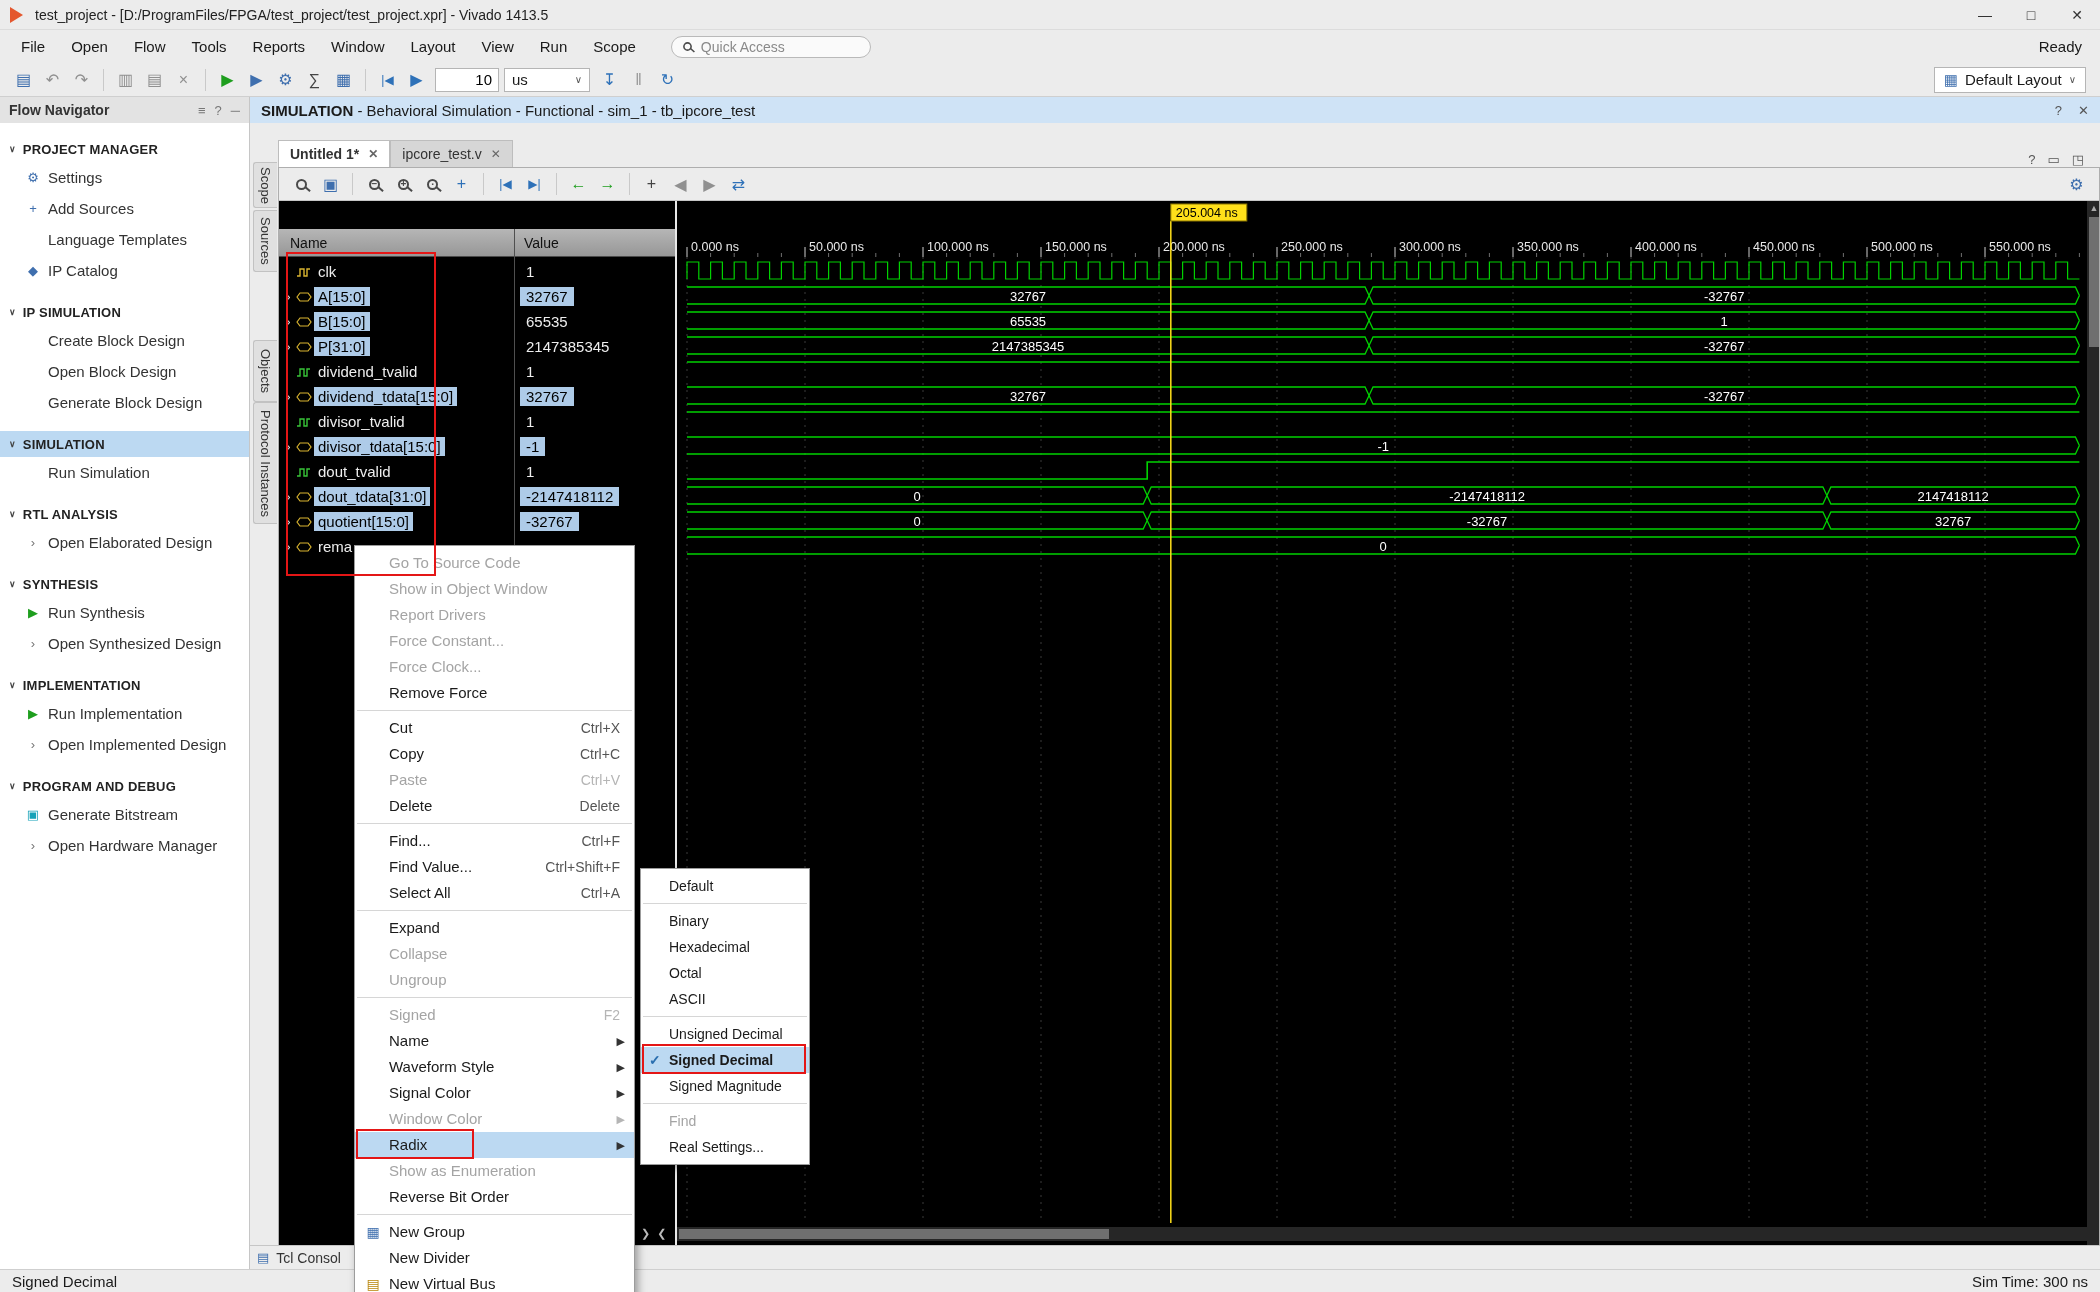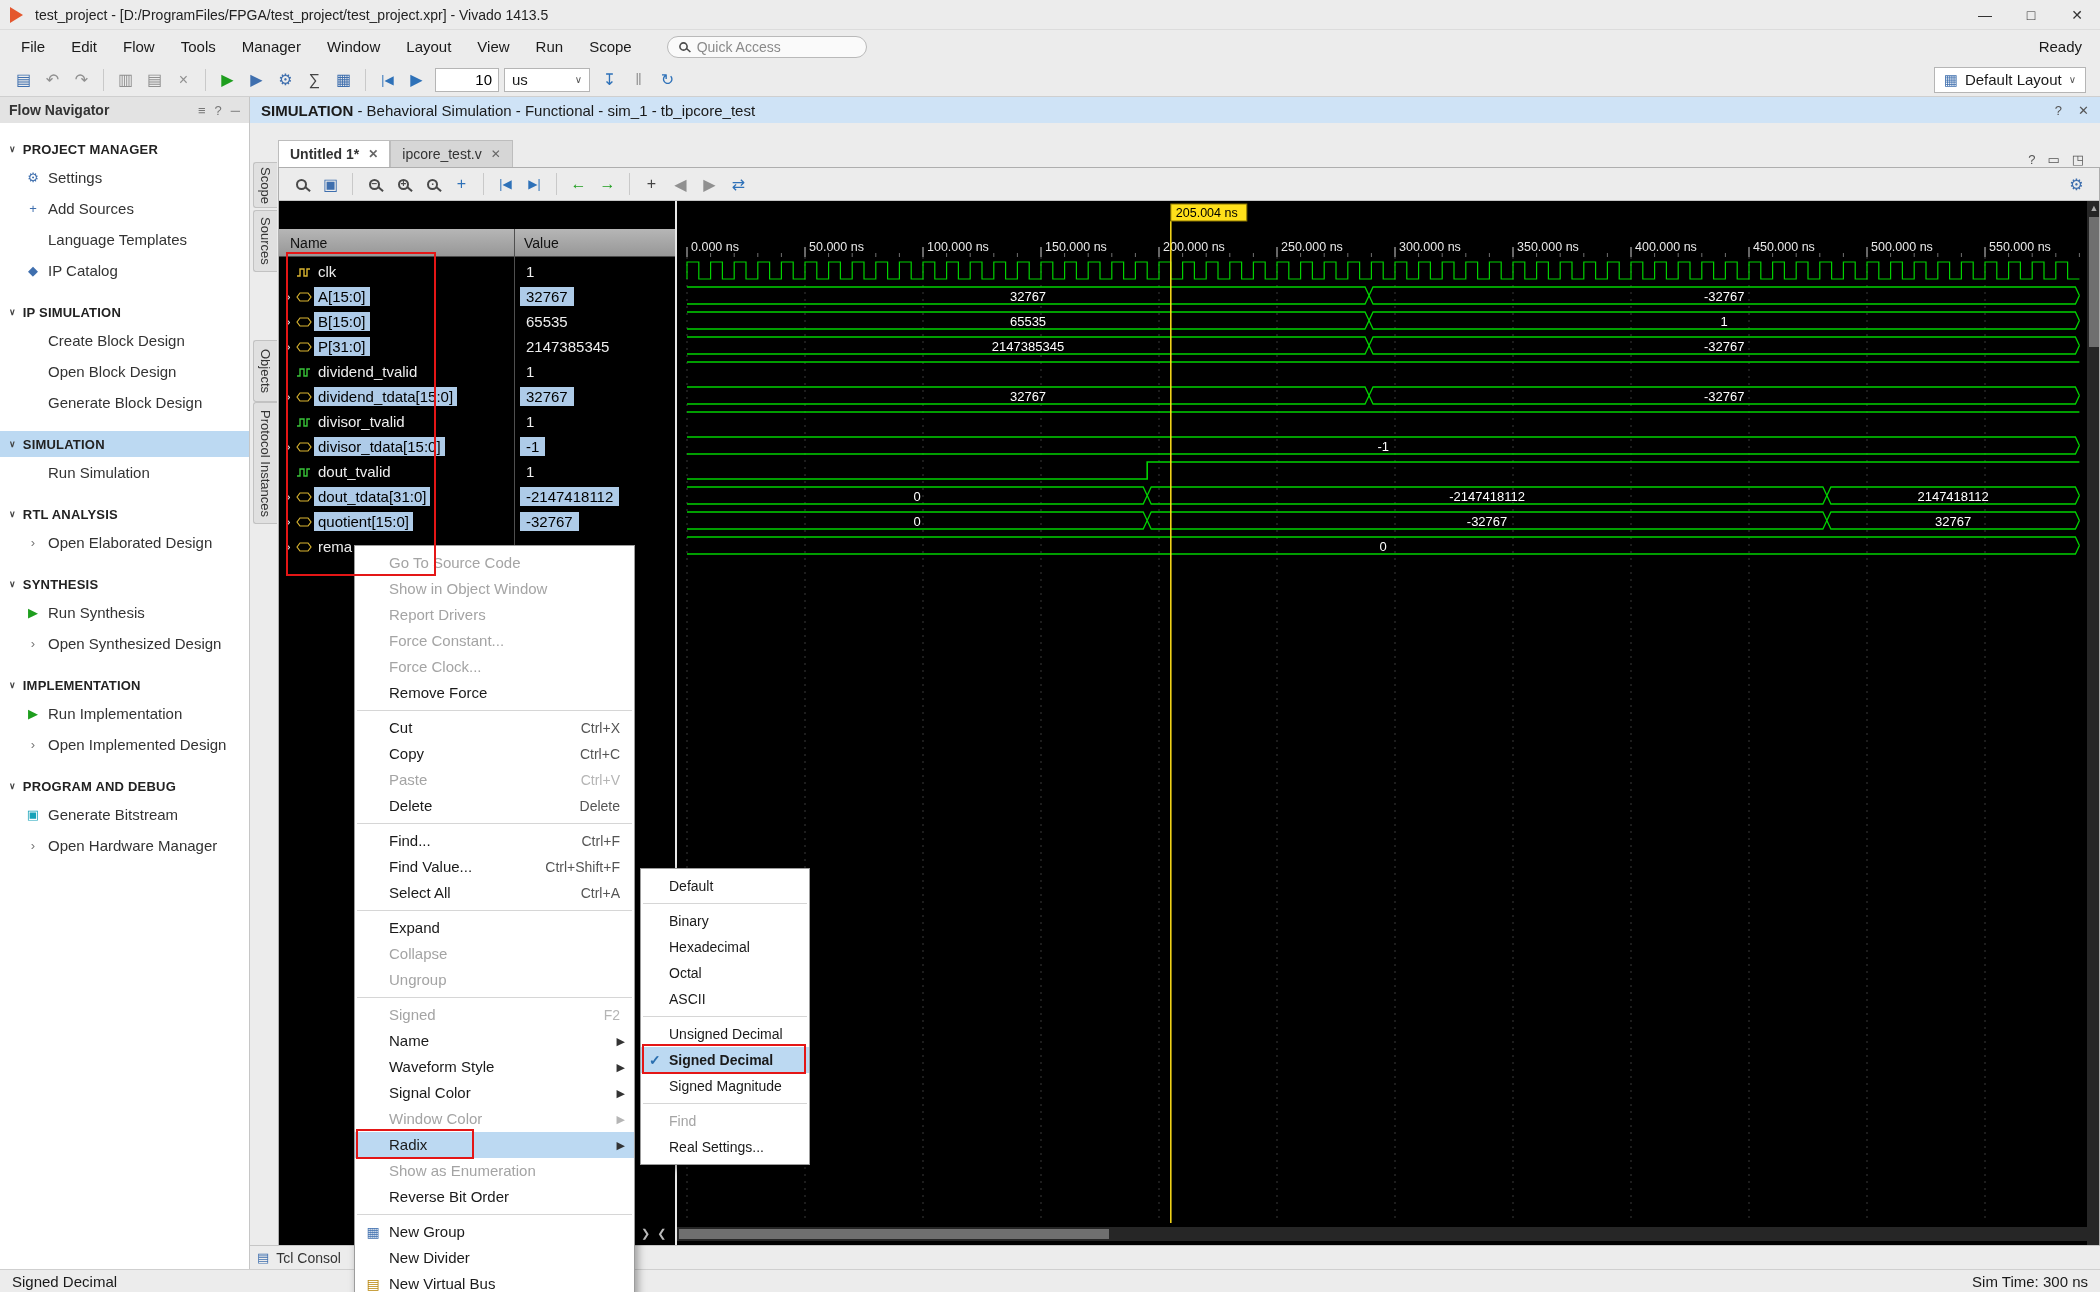--- a/index.html
+++ b/index.html
@@ -128,24 +128,24 @@
     <div id="win-btns">
       <span class="win-btn">—</span>
       <span class="win-btn">□</span>
       <span class="win-btn">✕</span>
     </div>
   </div>
 
   <div id="menubar">
     <span id="mb-items" style="display:flex">
         <span class="mb-item">File</span>
-        <span class="mb-item">Edit</span>
+        <span class="mb-item">Open</span>
         <span class="mb-item">Flow</span>
         <span class="mb-item">Tools</span>
-        <span class="mb-item">Manager</span>
+        <span class="mb-item">Reports</span>
         <span class="mb-item">Window</span>
         <span class="mb-item">Layout</span>
         <span class="mb-item">View</span>
         <span class="mb-item">Run</span>
         <span class="mb-item">Scope</span>
       </span>
     <span id="quick-access">
       <span class="ico-mag" style="transform:scale(.8)"></span>
       <span>Quick Access</span>
     </span>

